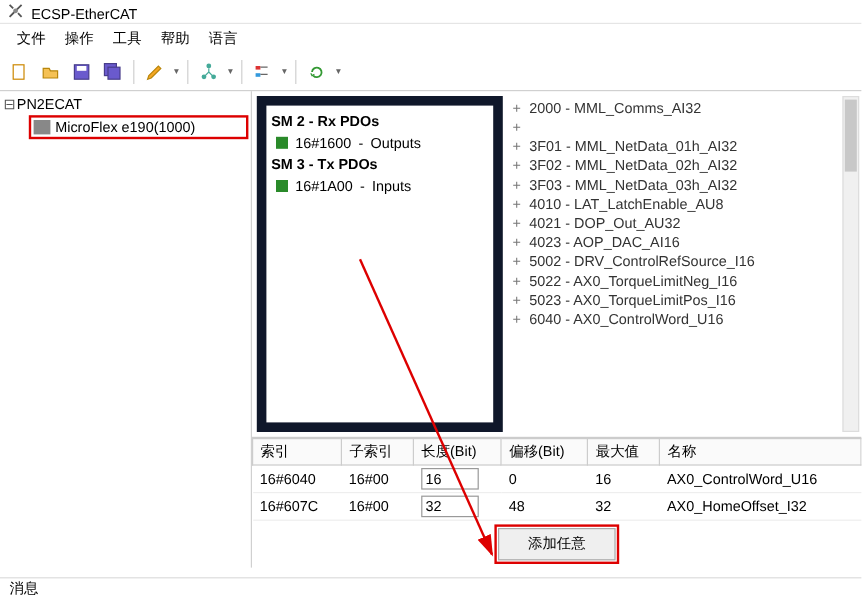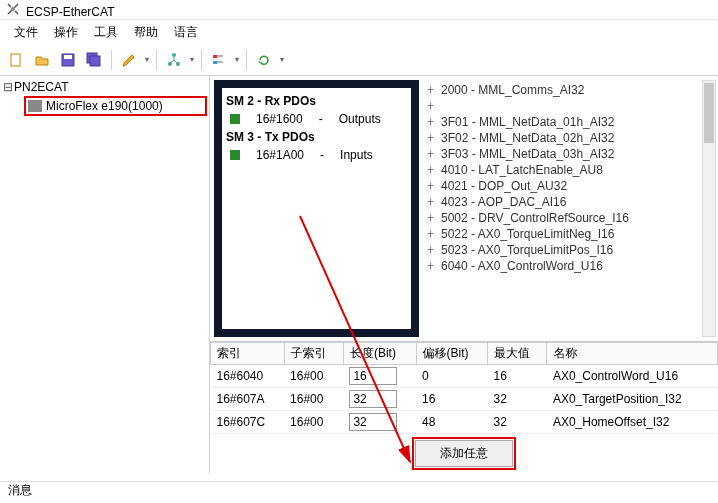--- a/index.html
+++ b/index.html
@@ -19,21 +19,21 @@
 .tree-child { margin-left: 22px; display: flex; align-items: center; border: 2px solid #d00; padding: 1px 2px; margin-top: 2px; }
 .tree-child .node-icon { width: 14px; height: 12px; background: #888; margin-right: 4px; }
 .right { flex: 1; display: flex; flex-direction: column; position: relative; }
 .tabs { display: flex; height: 24px; border-bottom: 1px solid #aaa; }
 .tab { padding: 3px 10px; border: 1px solid #aaa; border-bottom: none; background: #f4f4f4; margin-right: -1px; cursor: pointer; }
 .tab.active { background: #fff; position: relative; top: 1px; }
 .tab.hl { outline: 2px solid #d00; outline-offset: -1px; }
 .content-row { display: flex; flex: 1; min-height: 0; }
 .pdo-box { width: 205px; border: 8px solid #0f172a; margin: 4px; padding: 4px; }
 .pdo-hdr { font-weight: bold; padding: 2px 0; }
-.pdo-item { display: flex; align-items: center; padding: 2px 4px; gap: 16px; }
+.pdo-item { display: flex; align-items: center; padding: 2px 4px; gap: 6px; }
 .pdo-item .sq { width: 10px; height: 10px; background: #2a8a2a; }
 .objlist { flex: 1; overflow: hidden; padding: 6px 2px; position: relative; }
 .objlist .row { display: flex; align-items: center; padding: 1px 2px; color: #333; }
 .objlist .row .plus { width: 14px; color: #777; }
 .scrollbar { position: absolute; right: 2px; top: 4px; bottom: 4px; width: 14px; background: #f0f0f0; border: 1px solid #ddd; }
 .scrollbar .thumb { position: absolute; left: 1px; right: 1px; top: 2px; height: 60px; background: #c8c8c8; }
 .table-wrap { border-top: 1px solid #ccc; }
 .tbl { width: 100%; border-collapse: collapse; }
 .tbl th { text-align: left; font-weight: normal; border: 1px solid #ccc; padding: 2px 6px; background: #fafafa; }
 .tbl td { border-bottom: 1px solid #eee; padding: 2px 6px; }
@@ -226,28 +226,20 @@
         <tbody id="tbl-body">
             <tr>
               <td>16#6040</td>
               <td>16#00</td>
               <td><input value="16" style=""></td>
               <td>0</td>
               <td>16</td>
               <td>AX0_ControlWord_U16</td>
             </tr>
             <tr>
-              <td>16#607A</td>
-              <td>16#00</td>
-              <td><input value="32" style=""></td>
-              <td>16</td>
-              <td>32</td>
-              <td>AX0_TargetPosition_I32</td>
-            </tr>
-            <tr>
               <td>16#607C</td>
               <td>16#00</td>
               <td><input value="32" style=""></td>
               <td>48</td>
               <td>32</td>
               <td>AX0_HomeOffset_I32</td>
             </tr>
           </tbody>
       </table>
       <div class="btn-row">

